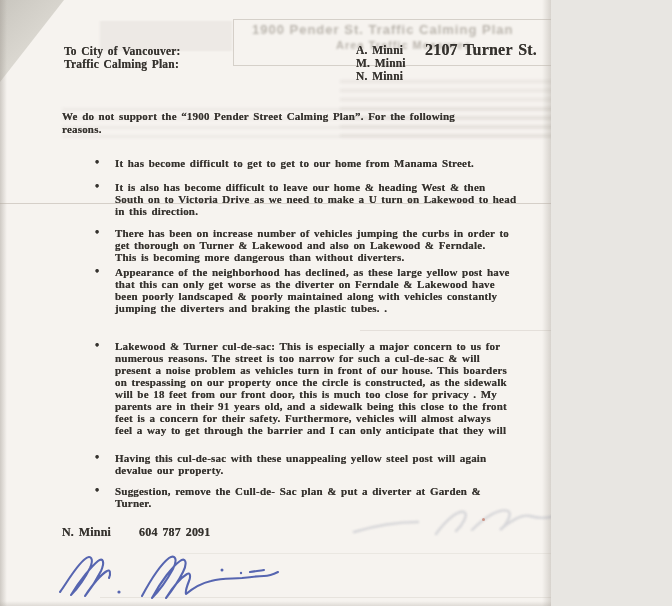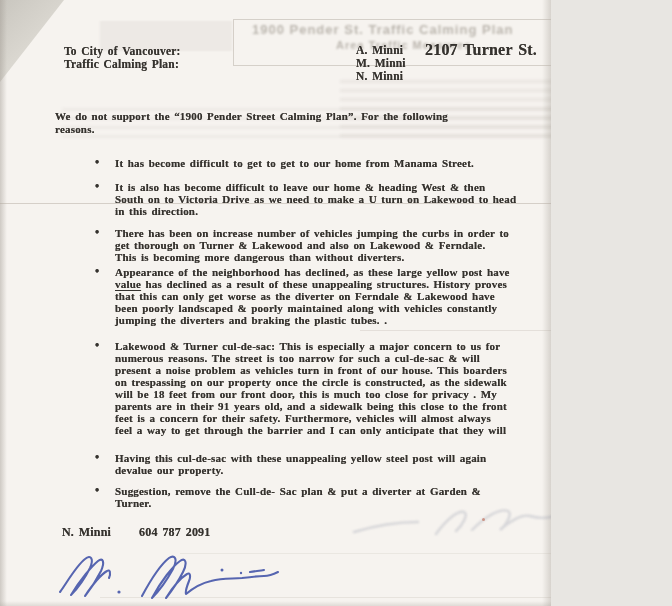--- a/index.html
+++ b/index.html
@@ -33,21 +33,21 @@
         color:rgba(148,141,132,.60);filter:blur(1px);letter-spacing:1px;white-space:nowrap;}
   .bleed-lines{position:absolute;
         background:repeating-linear-gradient(180deg,rgba(150,142,132,.30) 0 3px,rgba(150,142,132,0) 3px 9px);
         filter:blur(1.4px);}
   
   .hdr-left{left:64px;top:45px;}
   .hdr-names{left:356px;top:44px;}
   .hdr-addr{left:425px;top:44px;font-size:16px;}
   .hdr-left div,.hdr-names div{font-size:11.5px;line-height:13px;}
   
-  .intro{left:55px;top:110px;}
+  .intro{left:62px;top:110px;}
   .intro div{line-height:13px;}
   
   .bullet{position:absolute;left:95px;}
   .bullet .dot{position:absolute;left:0;top:-1px;font-size:12px;}
   .bullet .lines{margin-left:20px;}
   .bl span.u{text-decoration:underline;text-underline-offset:1.5px;}
   
   .signoff{left:62px;top:526px;font-size:12px;}
   .signoff .phone{margin-left:28px;}
   .sig-svg{position:absolute;left:52px;top:546px;}
@@ -112,21 +112,20 @@
       <div class="lines">
         <div class="bl"><span>There has been on increase number of vehicles jumping the curbs in order to</span></div>
         <div class="bl"><span>get thorough on Turner &amp; Lakewood and also on Lakewood &amp; Ferndale.</span></div>
         <div class="bl"><span>This is becoming more dangerous than without diverters.</span></div>
       </div>
     </div>
   <div class="bullet txt" style="top:266px;">
       <span class="dot">•</span>
       <div class="lines">
         <div class="bl"><span>Appearance of the neighborhood has declined, as these large yellow post have</span></div>
-        <div class="bl"><span class="u">value</span><span> has declined as a result of these unappealing structures. History proves</span></div>
         <div class="bl"><span>that this can only get worse as the diverter on Ferndale &amp; Lakewood have</span></div>
         <div class="bl"><span>been poorly landscaped &amp; poorly maintained along with vehicles constantly</span></div>
         <div class="bl"><span>jumping the diverters and braking the plastic tubes.  .</span></div>
       </div>
     </div>
   <div class="bullet txt" style="top:340px;">
       <span class="dot">•</span>
       <div class="lines">
         <div class="bl"><span>Lakewood &amp; Turner cul-de-sac: This is especially a major concern to us for</span></div>
         <div class="bl"><span>numerous reasons. The street is too narrow for such a cul-de-sac &amp; will</span></div>

